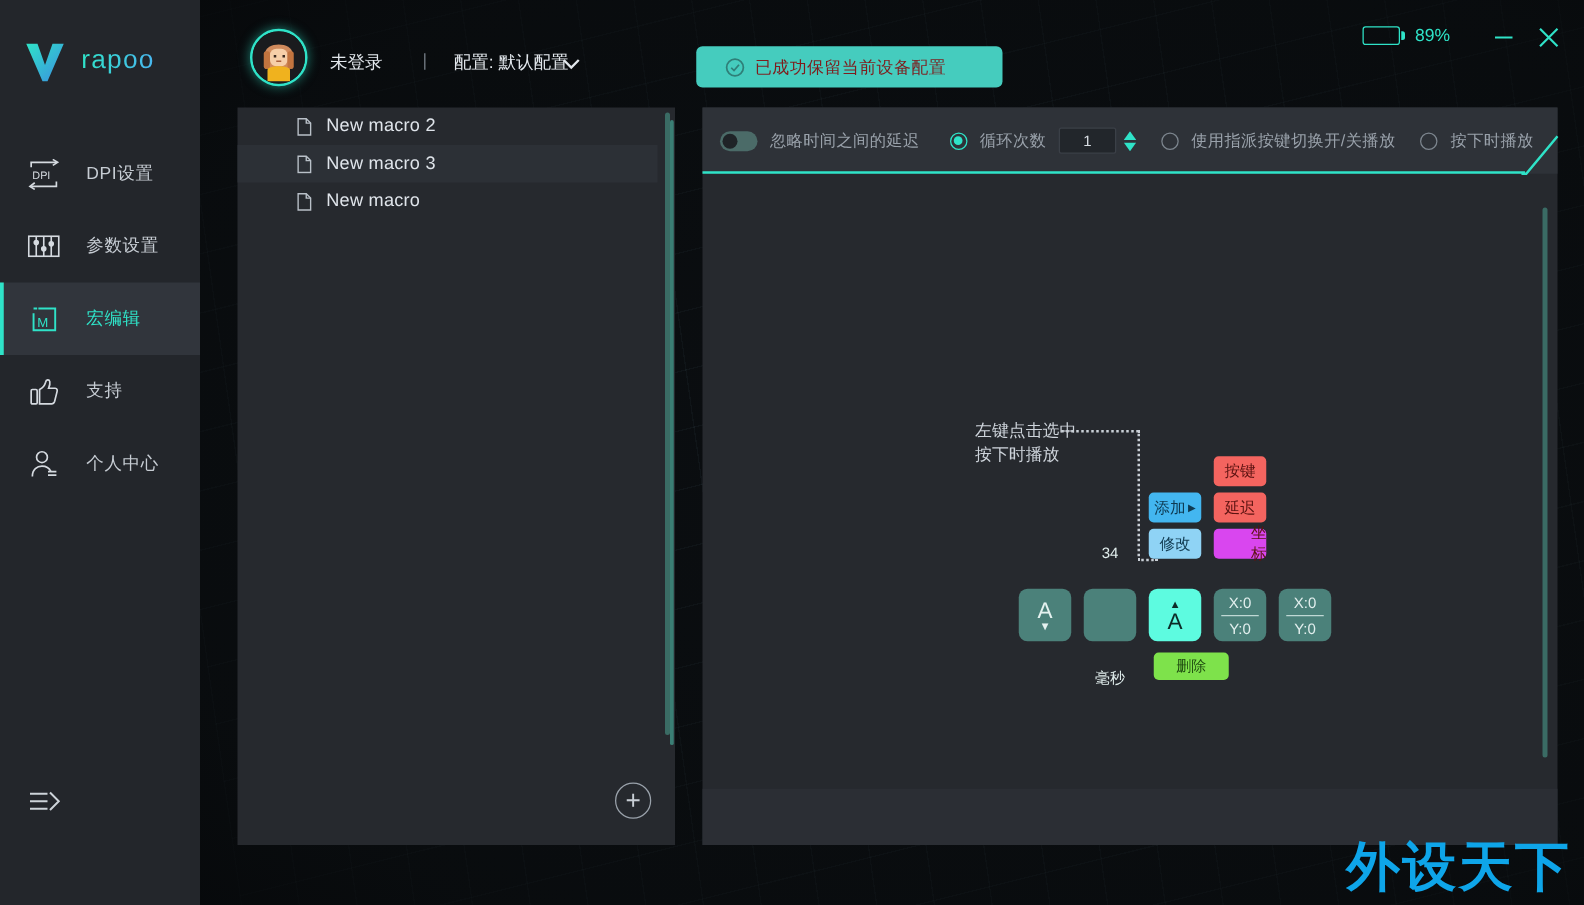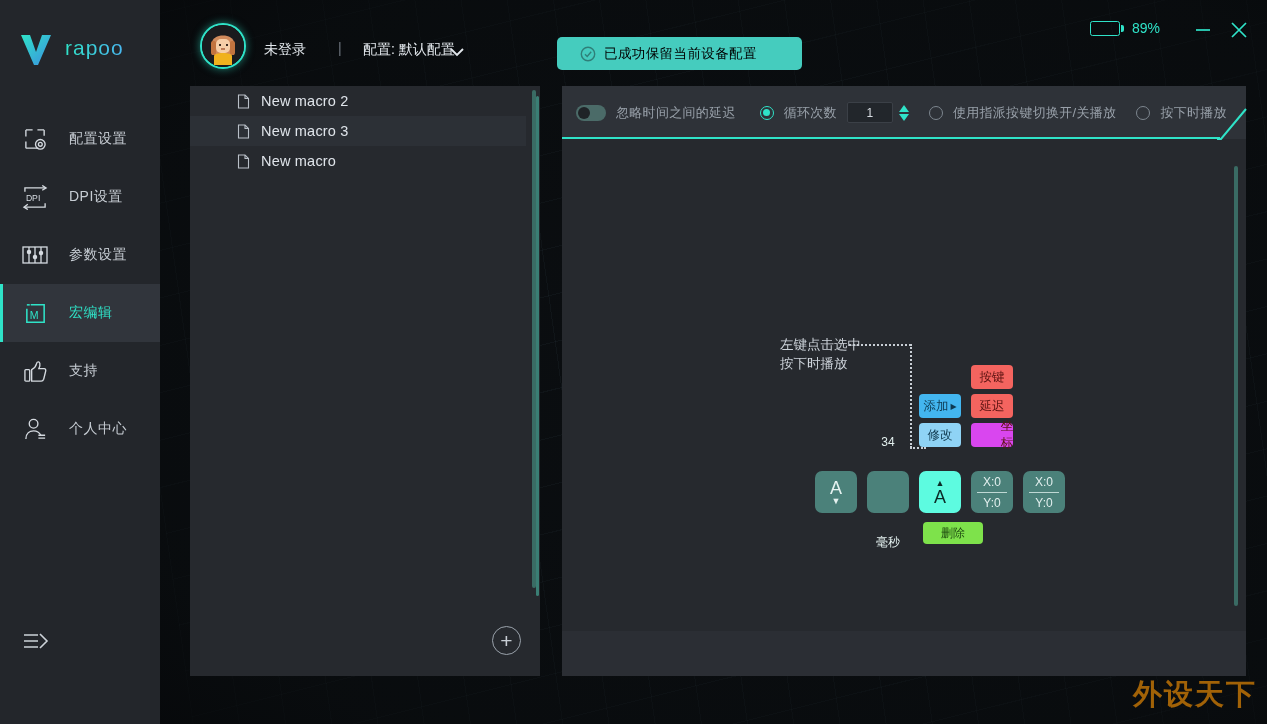--- a/index.html
+++ b/index.html
@@ -60,21 +60,21 @@
   }
   .avatar svg { display:block; }
   .login-text { position: absolute; left: 104px; top: 41px; font-size: 14px; color: #e2e7ec; }
   .divider-pipe { position: absolute; left: 178px; top: 40px; font-size: 14px; color: #6d757e; }
   .cfg-label { position: absolute; left: 203px; top: 41px; font-size: 14px; color: #e2e7ec; white-space: nowrap; }
   .cfg-caret { position: absolute; left: 288px; top: 44px; color: #e2e7ec; cursor:pointer; }
 
   .save-toast {
     position: absolute; left: 397px; top: 37px; width: 245px; height: 33px; border-radius: 5px;
     background: #45ccbe; display: flex; align-items: center; gap: 8px; padding-left: 23px;
-    color: #000000; font-size: 13.5px; letter-spacing: .4px;
+    color: #7f1d1d; font-size: 13.5px; letter-spacing: .4px;
   }
   .save-toast .chk { width:16px; height:16px; }
 
   .battery-wrap { position: absolute; right: 107px; top: 20px; display:flex; align-items:center; gap:8px;margin-left:46px; }
   .bat-body { width: 30px; height: 15px; border: 1.5px solid #2fe3c8; border-radius: 2.5px; padding: 2px; }
   .bat-fill { height: 100%; background: #2fe3c8; border-radius: 1px; }
   .bat-cap { width: 3px; height: 7px; background: #2fe3c8; border-radius: 0 2px 2px 0; margin-left:1px; }
   .bat-pct { color: #2fe3c8; font-size: 14px; }
   .win-min { position: absolute; right: 52px; top: 18px; width: 24px; height: 24px; color:#2fe3c8; cursor:pointer; display:flex; align-items:center; justify-content:center; }
   .win-close { position: absolute; right: 16px; top: 18px; width: 24px; height: 24px; color:#2fe3c8; cursor:pointer; display:flex; align-items:center; justify-content:center; }
@@ -168,21 +168,21 @@
 
   .btn-del {
     position:absolute; width: 60px; height: 22px; border-radius: 4px; background:#7ee24b; color:#1f4b11;
     display:flex; align-items:center; justify-content:center; font-size:12px; cursor:pointer;
   }
 
   .editor-footer { position:absolute; left:0; top: 545px; width: 684px; height: 45px; background: #2b2e34; }
 
   
   .wm { position:absolute; right: 10px; bottom: 8px; text-align: center; z-index: 9; pointer-events:none; }
-  .wm-cn { font-size: 29px; font-weight: bold; color: #a16207; letter-spacing: 2px; line-height: 44px;
+  .wm-cn { font-size: 43px; font-weight: bold; color: #0ea5e9; letter-spacing: 2px; line-height: 44px;
            font-family: "DejaVu Sans", sans-serif; text-align: right; }
   .wm-url { font-size: 21px; color: #b9bec4; letter-spacing: .5px; font-family: "Liberation Sans", sans-serif; }
 </style>
 </head>
 <body>
 
 <div id="app">
 
   <div class="bg-wrap">
     <div class="bg-grid"></div>
@@ -201,30 +201,20 @@
           </linearGradient>
             </defs>
           <path d="M5 7 L14 7 L20 24 L26 7 L35 7 L22 37 L18 37 Z" fill="url(#lg1)"></path>
         </svg>
       </span>
       <span class="logo-text">rapoo</span>
     </div>
 
     <div class="nav">
 
-      <div class="nav-item">
-        <span class="ico">
-          <svg width="25" height="25" viewBox="0 0 26 26" fill="none" stroke="currentColor" stroke-width="1.4">
-            <path d="M3 3 h7 M3 3 v7 M3 22 h13 M3 22 v-7 M22 3 h-7 M22 3 v6"></path>
-            <circle cx="18" cy="18" r="5"></circle>
-              <circle cx="18" cy="18" r="2"></circle>
-          </svg>
-        </span>
-        <span class="lbl">配置设置</span>
-      </div>
 
       <div class="nav-item">
         <span class="ico">
           <svg width="27" height="25" viewBox="0 0 28 26" fill="none" stroke="currentColor" stroke-width="1.4">
             <path d="M3 7 V3 H24"></path>
               <path d="M24 19 V23 H3"></path>
             <path d="M21 0.5 L25 3 L21 5.5"></path>
               <path d="M6 20 L2 23 L6 25.5"></path>
             <text x="4" y="17" font-size="9" fill="currentColor" stroke="none" font-family="Liberation Sans, sans-serif">DPI</text>
           </svg>

